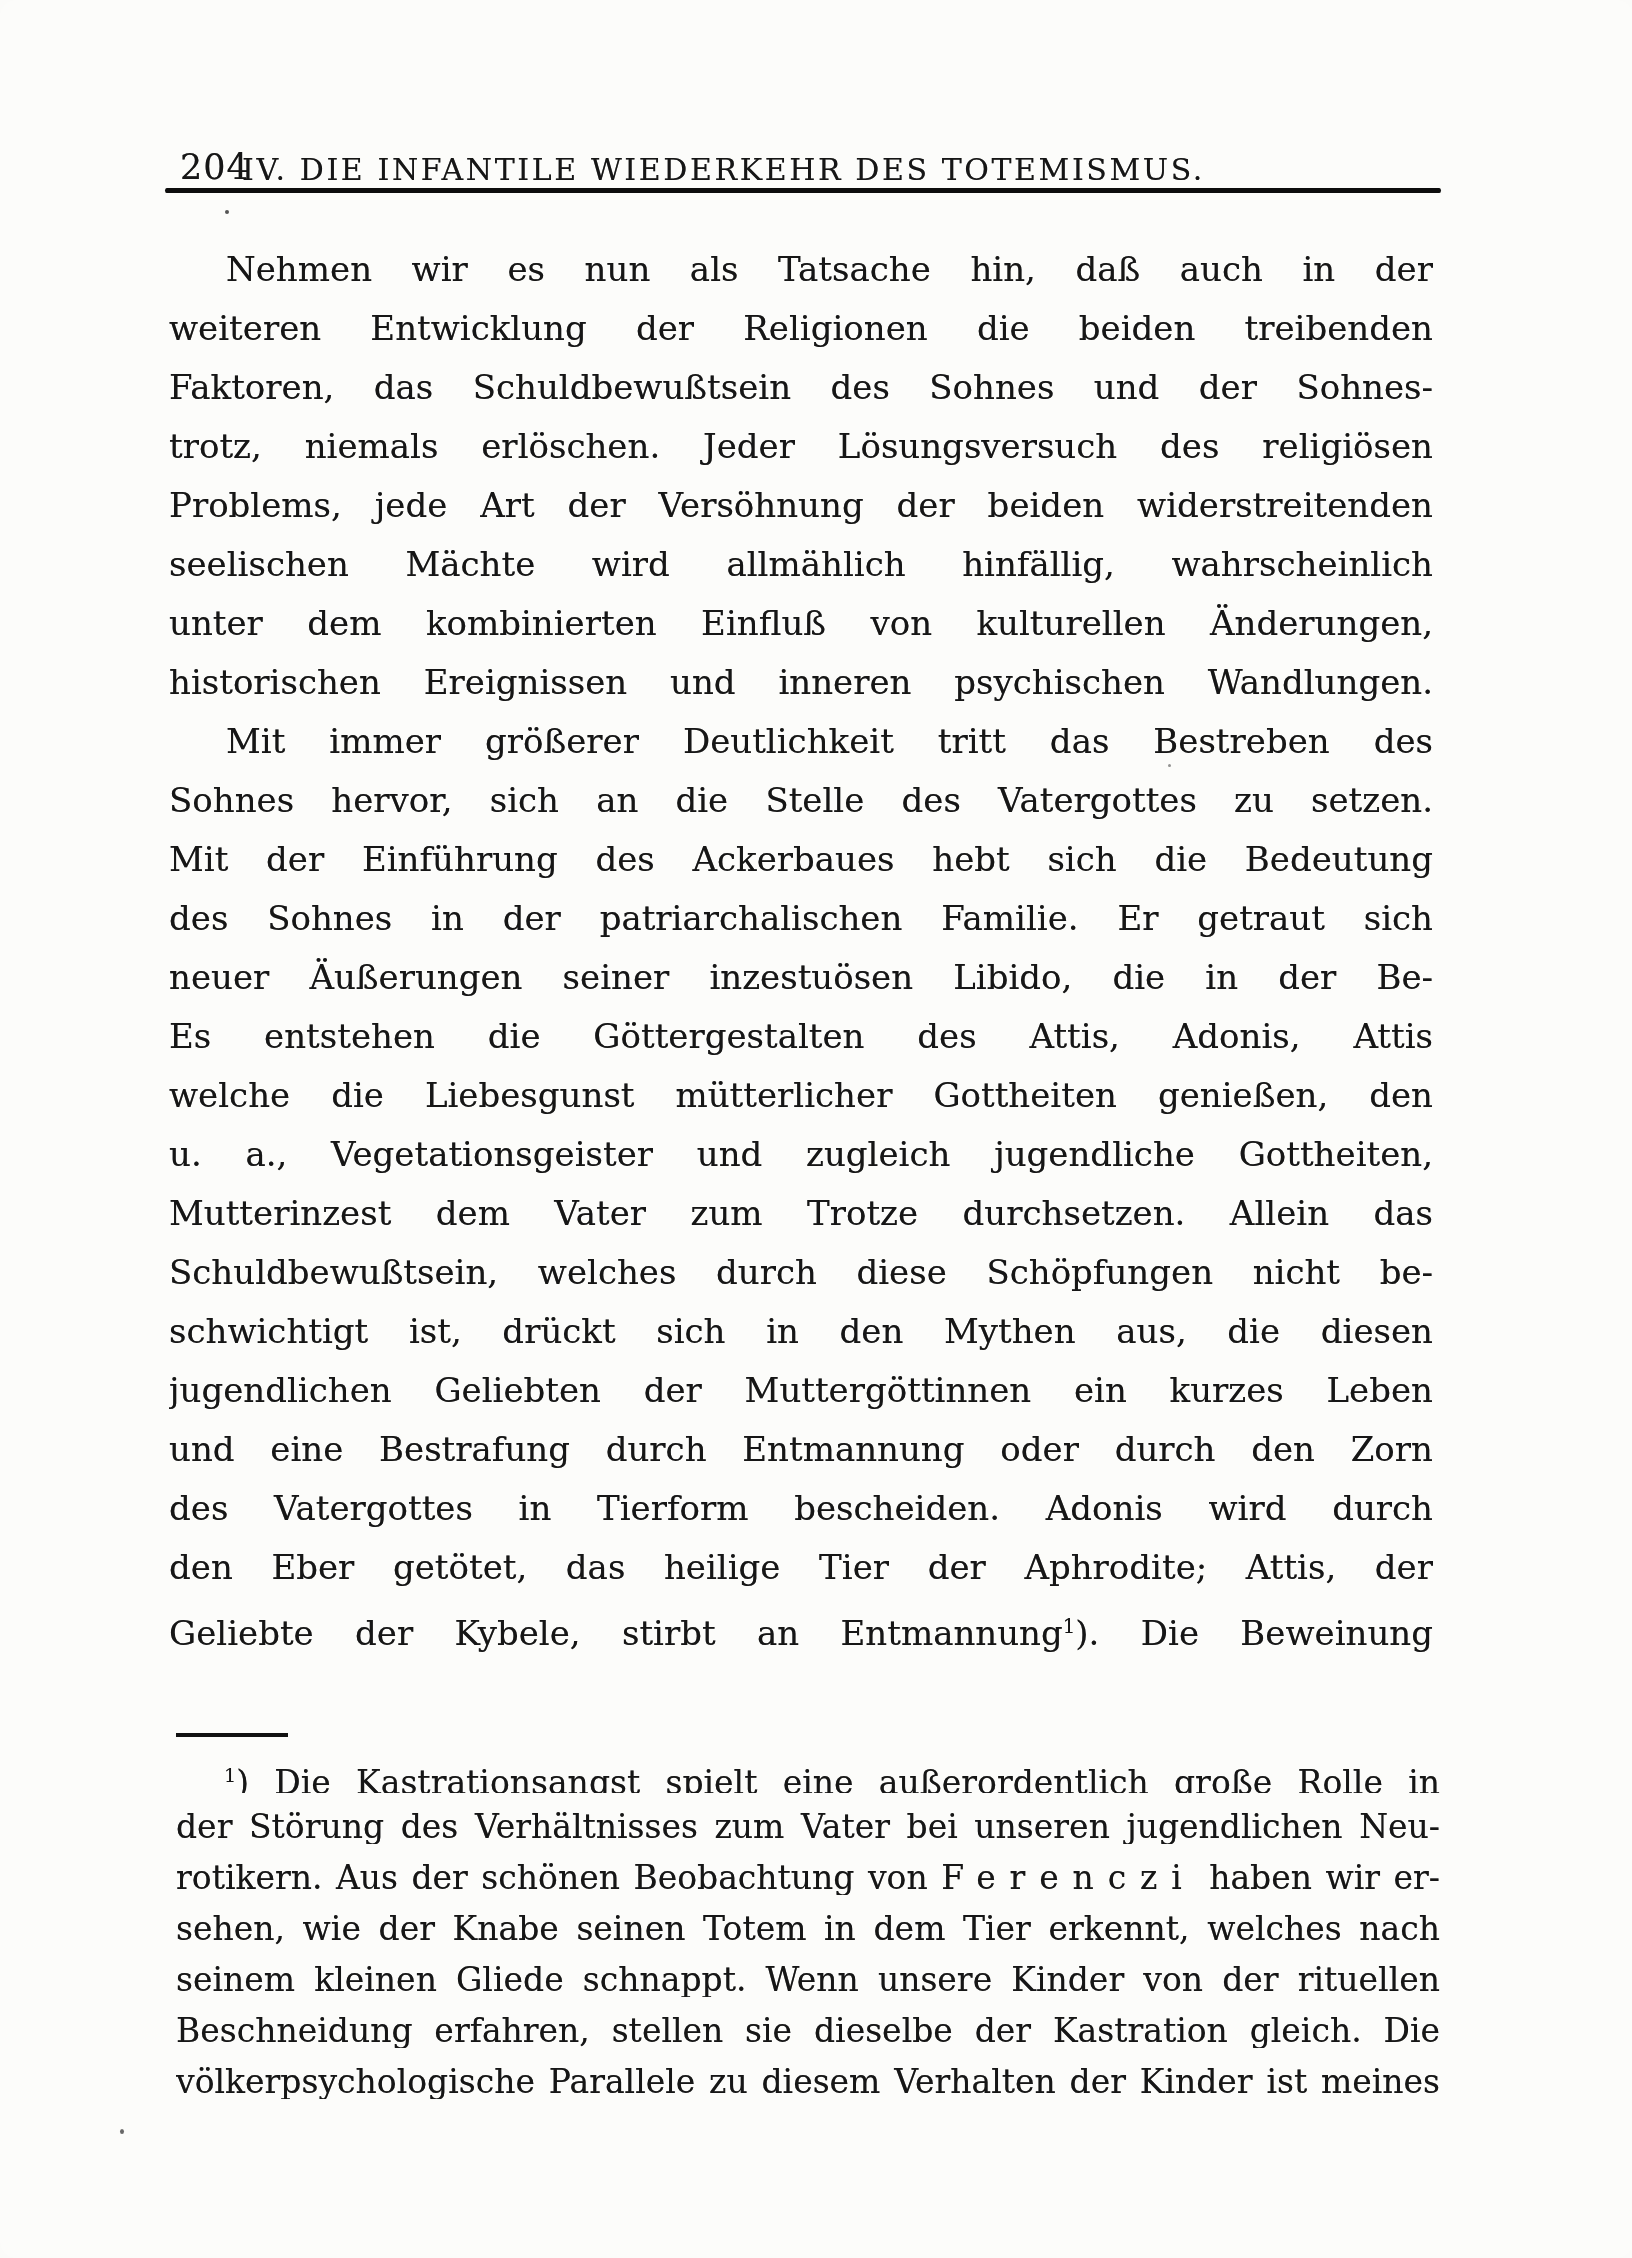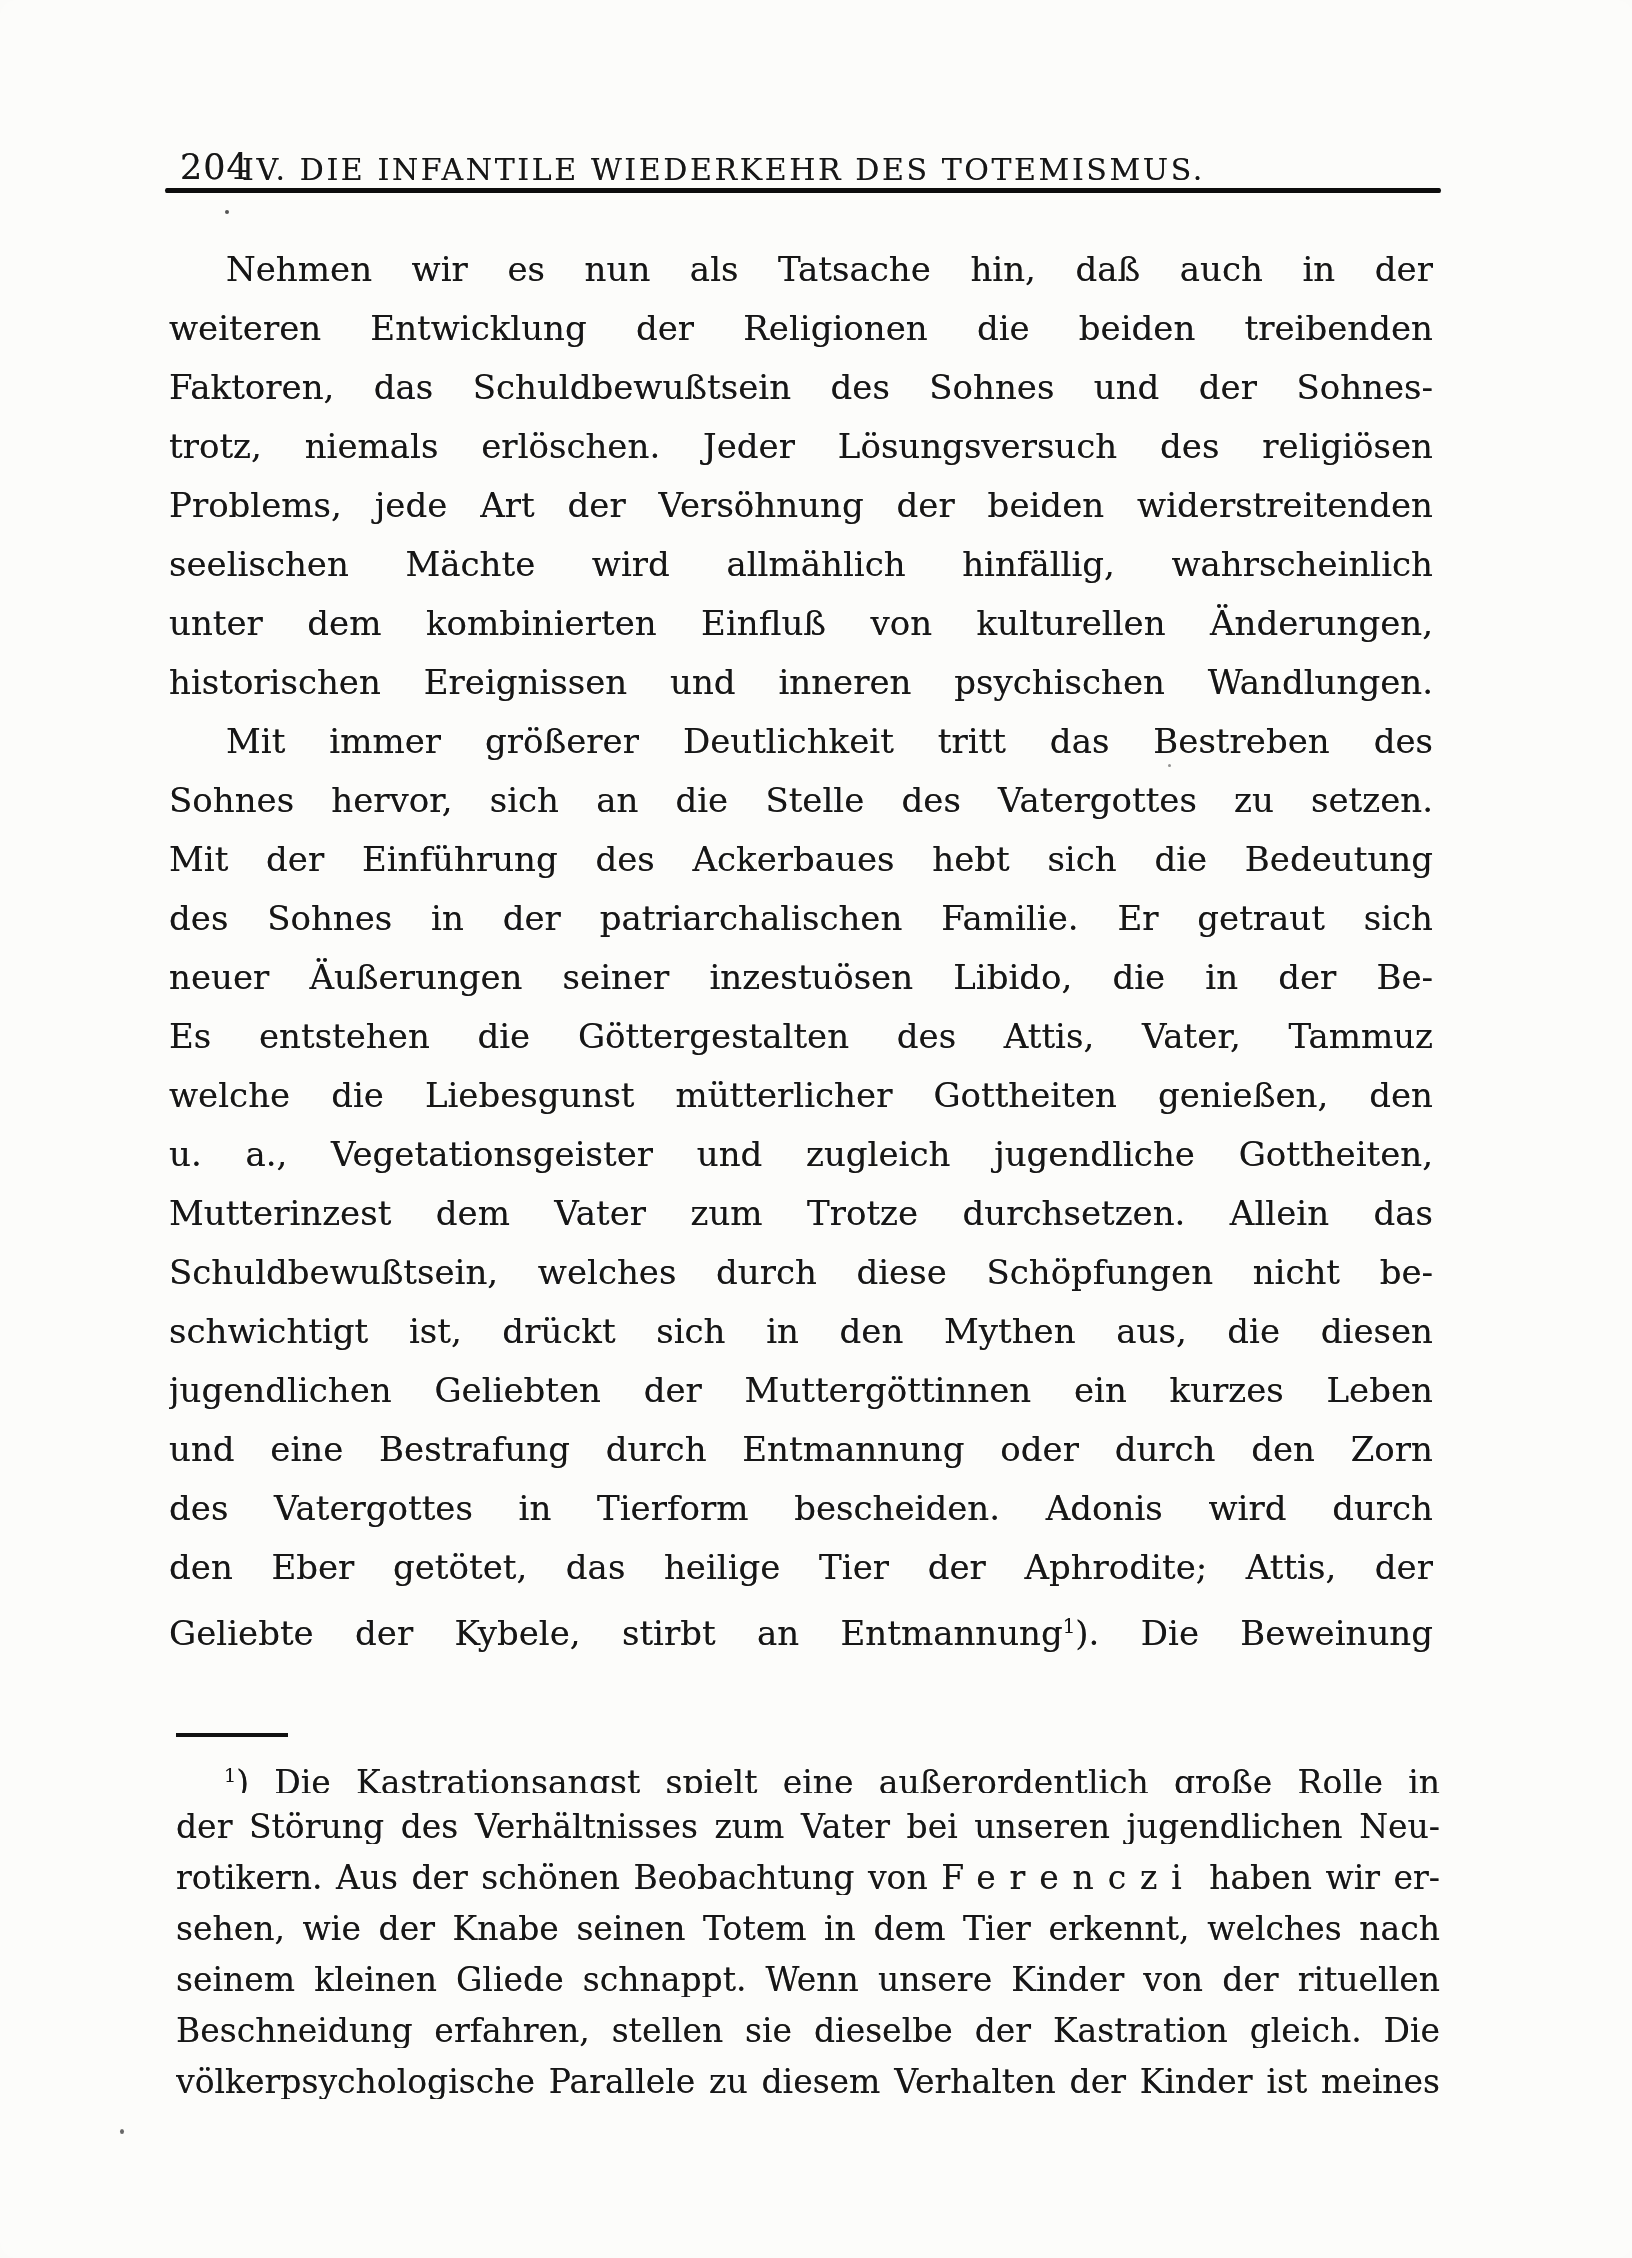--- a/index.html
+++ b/index.html
@@ -130,21 +130,21 @@
       <div class="bline"><span>trotz, niemals erlöschen. Jeder Lösungsversuch des religiösen</span></div>
       <div class="bline"><span>Problems, jede Art der Versöhnung der beiden widerstreitenden</span></div>
       <div class="bline"><span>seelischen Mächte wird allmählich hinfällig, wahrscheinlich</span></div>
       <div class="bline"><span>unter dem kombinierten Einfluß von kulturellen Änderungen,</span></div>
       <div class="bline"><span>historischen Ereignissen und inneren psychischen Wandlungen.</span></div>
       <div class="bline indent"><span>Mit immer größerer Deutlichkeit tritt das Bestreben des</span></div>
       <div class="bline"><span>Sohnes hervor, sich an die Stelle des Vatergottes zu setzen.</span></div>
       <div class="bline"><span>Mit der Einführung des Ackerbaues hebt sich die Bedeutung</span></div>
       <div class="bline"><span>des Sohnes in der patriarchalischen Familie. Er getraut sich</span></div>
       <div class="bline"><span>neuer Äußerungen seiner inzestuösen Libido, die in der Be-</span></div>
-      <div class="bline"><span>Es entstehen die Göttergestalten des Attis, Vater, Tammuz</span></div>
+      <div class="bline"><span>Es entstehen die Göttergestalten des Attis, Adonis, Attis</span></div>
       <div class="bline"><span>welche die Liebesgunst mütterlicher Gottheiten genießen, den</span></div>
       <div class="bline"><span>u. a., Vegetationsgeister und zugleich jugendliche Gottheiten,</span></div>
       <div class="bline"><span>Mutterinzest dem Vater zum Trotze durchsetzen. Allein das</span></div>
       <div class="bline"><span>Schuldbewußtsein, welches durch diese Schöpfungen nicht be-</span></div>
       <div class="bline"><span>schwichtigt ist, drückt sich in den Mythen aus, die diesen</span></div>
       <div class="bline"><span>jugendlichen Geliebten der Muttergöttinnen ein kurzes Leben</span></div>
       <div class="bline"><span>und eine Bestrafung durch Entmannung oder durch den Zorn</span></div>
       <div class="bline"><span>des Vatergottes in Tierform bescheiden. Adonis wird durch</span></div>
       <div class="bline"><span>den Eber getötet, das heilige Tier der Aphrodite; Attis, der</span></div>
       <div class="bline"><span>Geliebte der Kybele, stirbt an Entmannung</span><span class="sup">1</span><span>). Die Beweinung</span></div>

